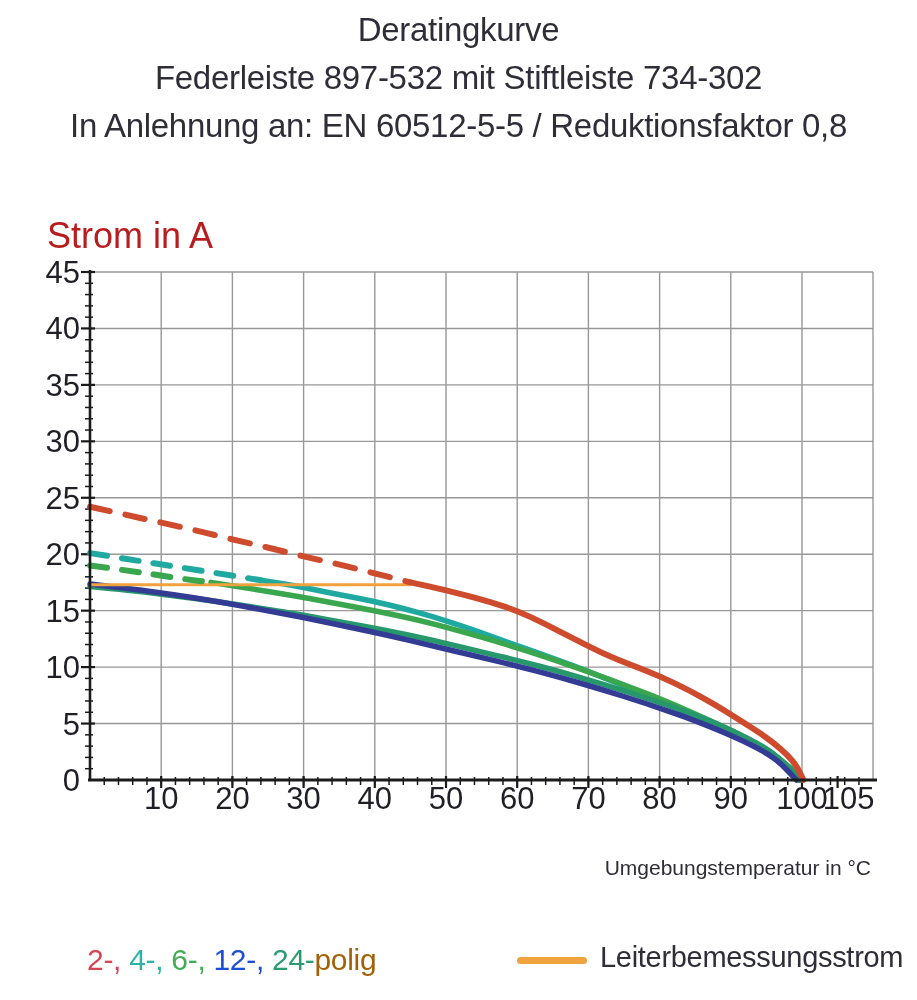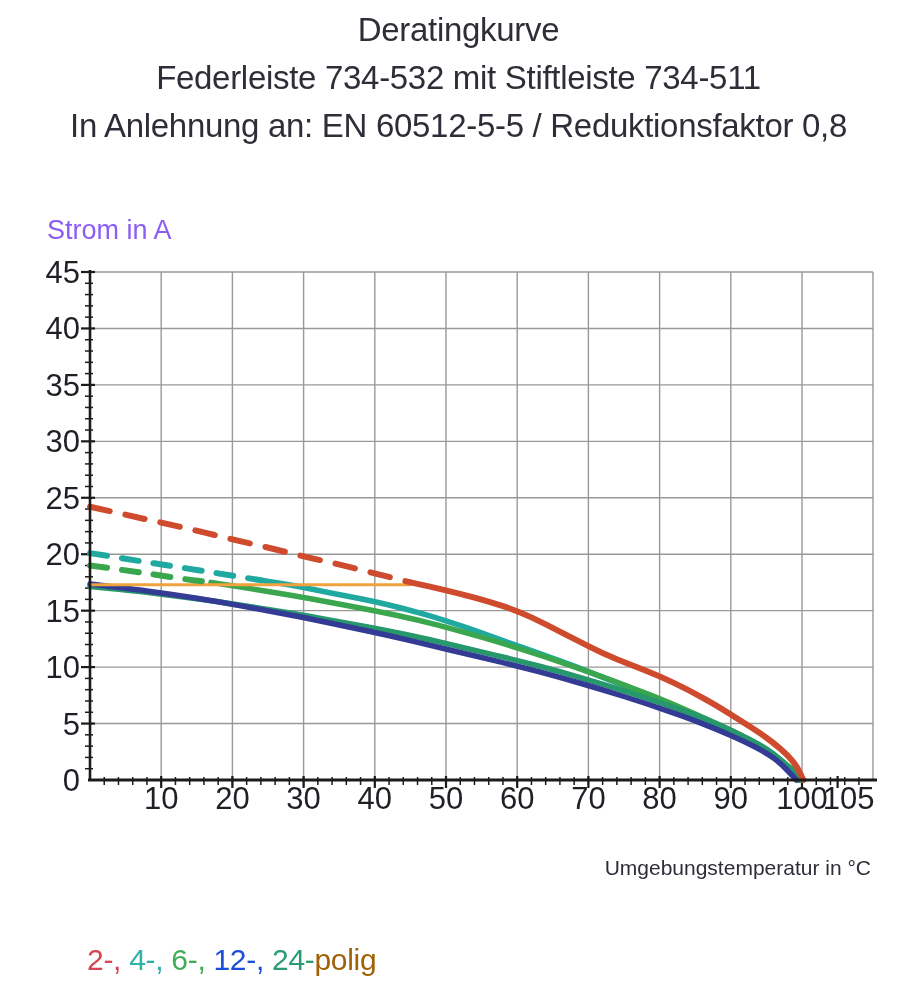--- a/index.html
+++ b/index.html
@@ -5,21 +5,21 @@
   html,body{margin:0;padding:0;background:#ffffff;}
   .page{
     position:relative;width:917px;height:1000px;background:#ffffff;overflow:hidden;
     font-family:"Liberation Sans","DejaVu Sans",sans-serif;color:#34323C;
   }
   .title-block{
     position:absolute;top:6px;left:0;right:0;text-align:center;
     font-size:33px;line-height:48px;color:#2F2E38;letter-spacing:-0.3px;
   }
   .y-axis-title{
-    position:absolute;top:215px;left:47px;font-size:27px;color:#8b5cf6;text-align:center;
+    position:absolute;top:215px;left:47px;font-size:36px;color:#b91c1c;text-align:center;
   }
   .x-axis-title{
     position:absolute;top:856px;right:46px;font-size:21px;color:#2F2E38;
   }
   .chart-svg{position:absolute;top:0;left:0;}
   .chart-svg text{
     font-family:"Liberation Sans","DejaVu Sans",sans-serif;
     fill:#1F1F26;font-size:31px;
   }
   .legend-poles{
@@ -31,21 +31,21 @@
   }
   .legend-cap-label{font-size:29px;color:#2F2E38;margin-left:13px;letter-spacing:-0.3px;}
 </style>
 </head>
 <body>
 
 <div class="page">
 
   <div class="title-block">
     <div>Deratingkurve</div>
-    <div>Federleiste 734-532 mit Stiftleiste 734-511</div>
+    <div>Federleiste 897-532 mit Stiftleiste 734-302</div>
     <div>In Anlehnung an: EN 60512-5-5 / Reduktionsfaktor 0,8</div>
   </div>
 
   <div class="y-axis-title">Strom in A</div>
 
   <svg id="chart" class="chart-svg" width="917" height="1000" viewBox="0 0 917 1000">
       <g>
         <line x1="90" y1="723.5555555555555" x2="873" y2="723.5555555555555" stroke="#989898" stroke-width="1.4"></line>
         <line x1="90" y1="667.1111111111111" x2="873" y2="667.1111111111111" stroke="#989898" stroke-width="1.4"></line>
         <line x1="90" y1="610.6666666666666" x2="873" y2="610.6666666666666" stroke="#989898" stroke-width="1.4"></line>
@@ -218,14 +218,18 @@
       <g>
         <line x1="90" y1="270" x2="90" y2="781" stroke="#1B1B1B" stroke-width="2.6"></line>
         <line x1="88" y1="780" x2="877" y2="780" stroke="#1B1B1B" stroke-width="3.2"></line>
       </g>
     </svg>
 
   <div class="x-axis-title">Umgebungstemperatur in °C</div>
 
   <div class="legend-poles" id="legend-poles"><span style="color: rgb(214, 69, 83);">2-, </span><span style="color: rgb(47, 179, 169);">4-, </span><span style="color: rgb(65, 172, 85);">6-, </span><span style="color: #1d4ed8;">12-, </span><span style="color: rgb(43, 155, 114);">24-</span><span style="color: #a16207;">polig</span></div>
 
+  <div class="legend-cap">
+    <span class="legend-cap-swatch" id="cap-swatch" style="background: rgb(240, 162, 62);"></span>
+    <span class="legend-cap-label">Leiterbemessungsstrom</span>
+  </div>
 
 </div>
 
 </body></html>

